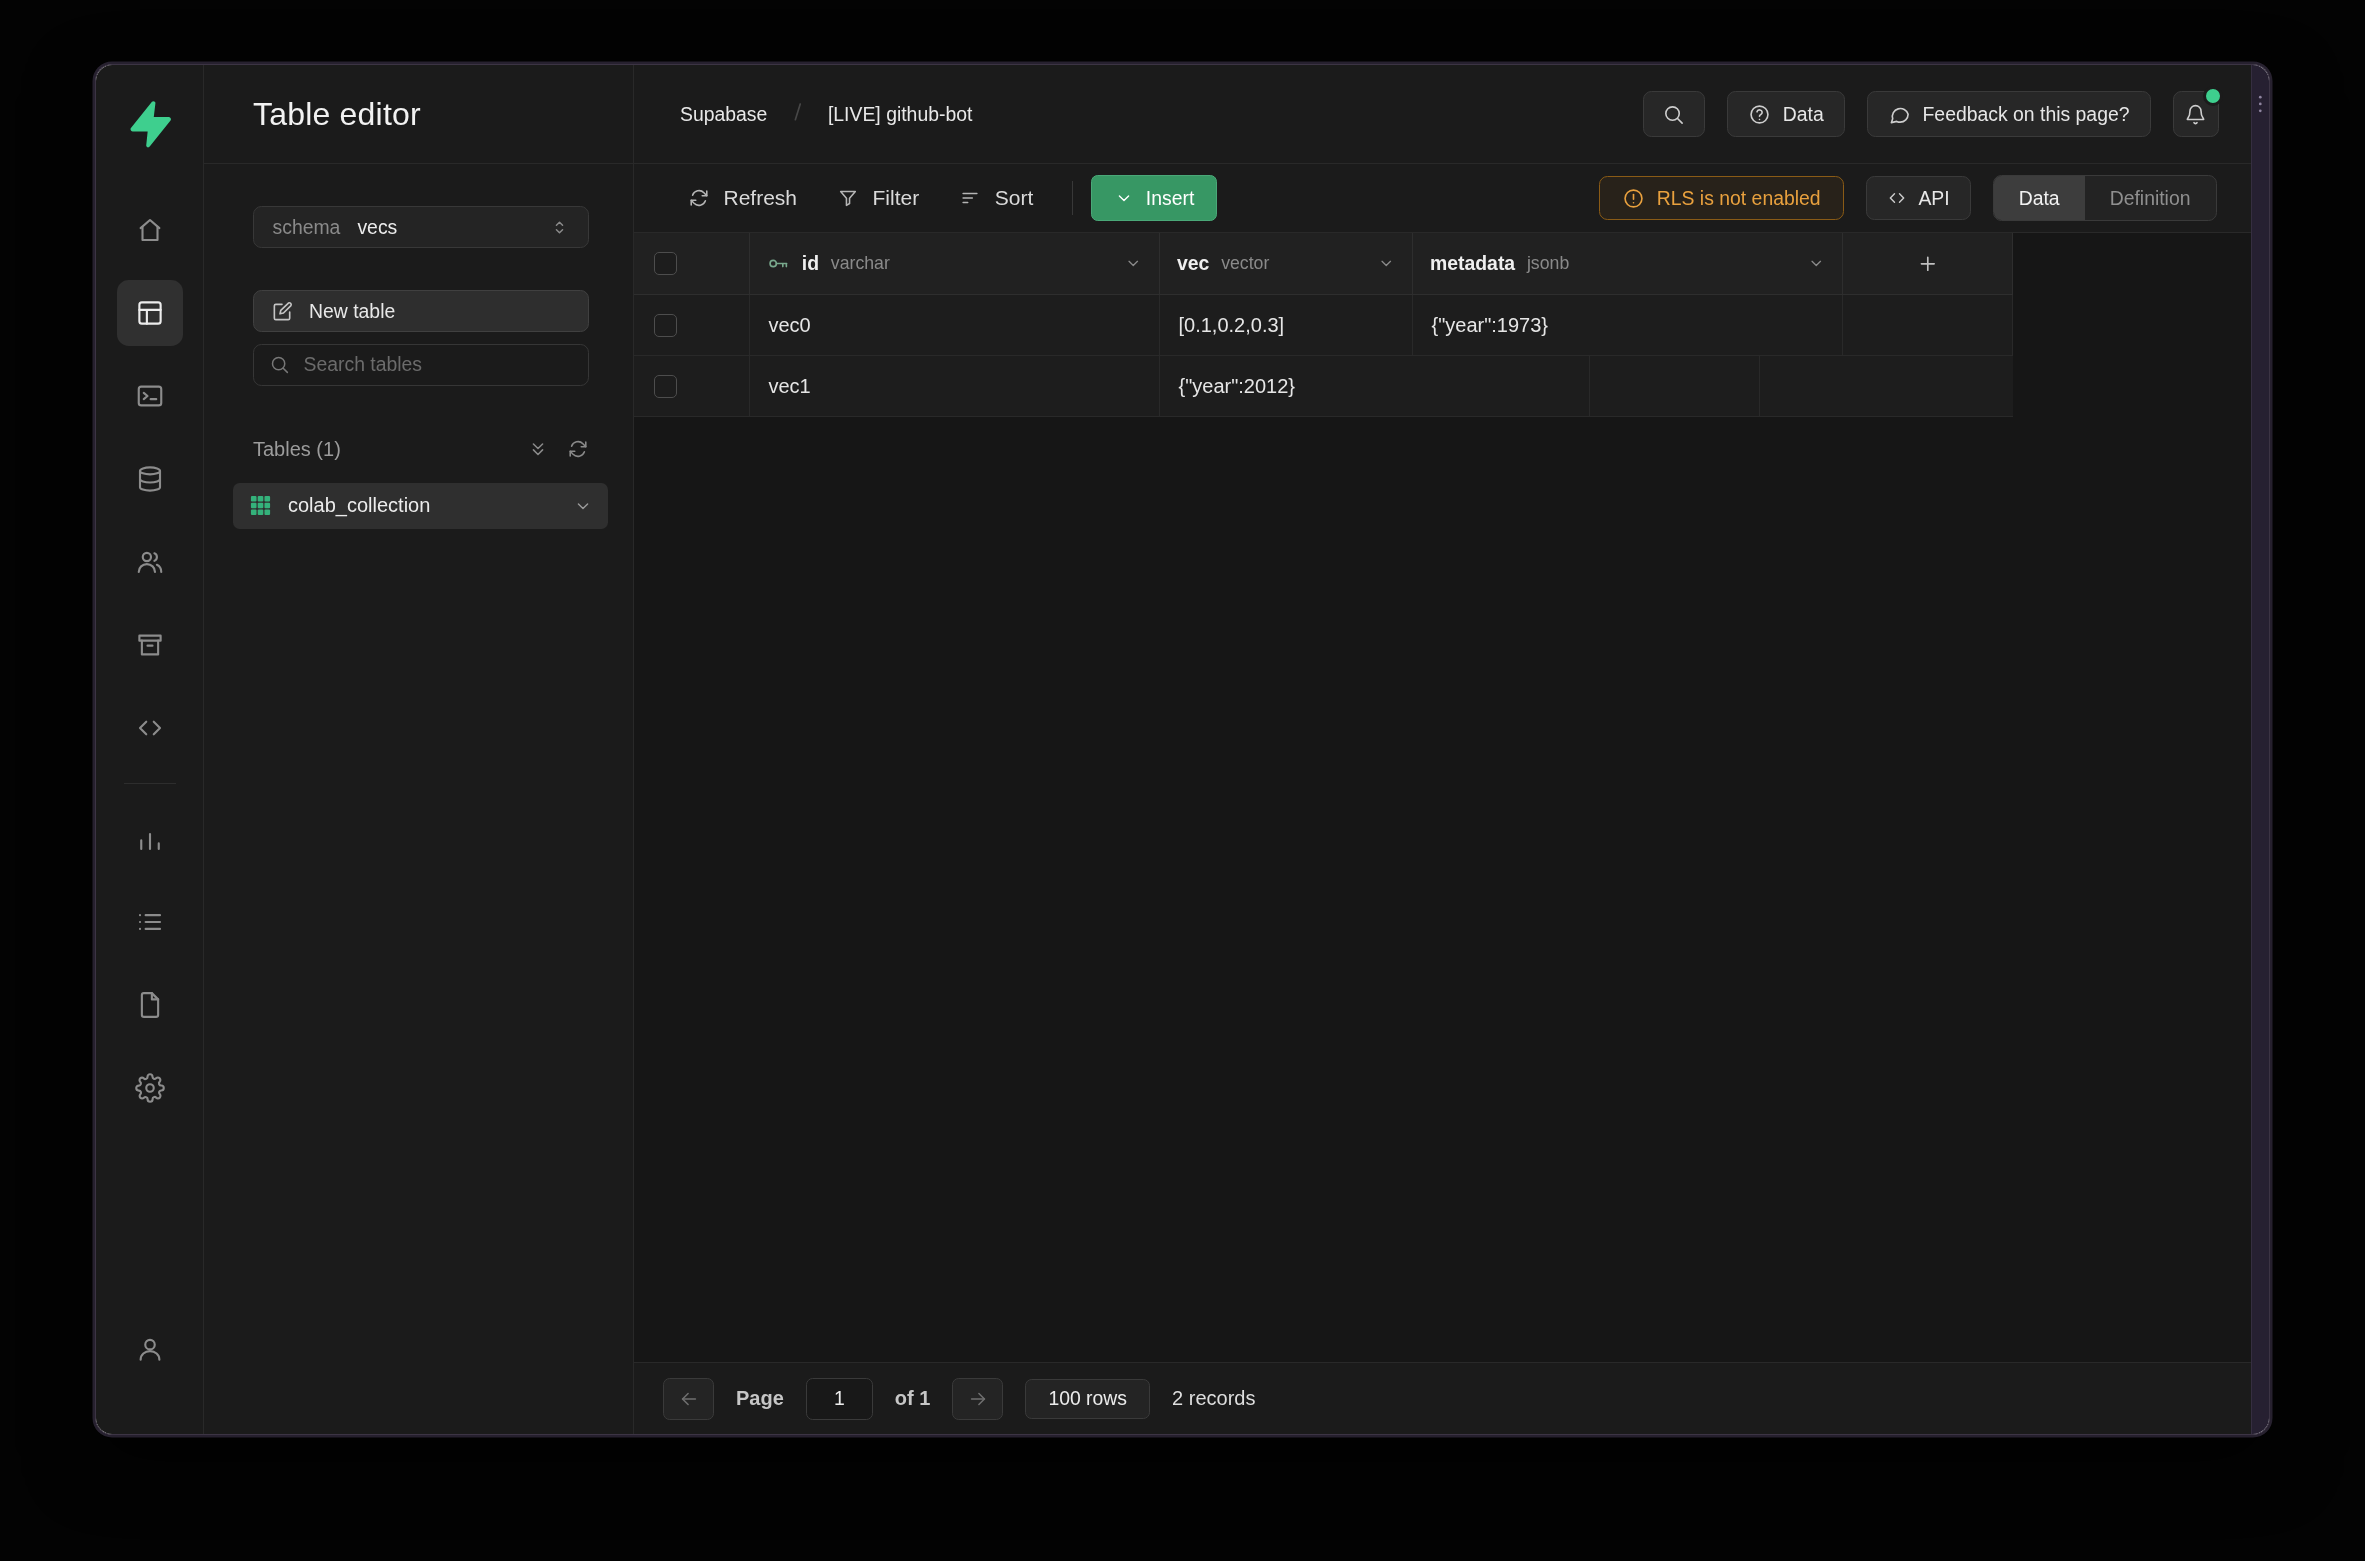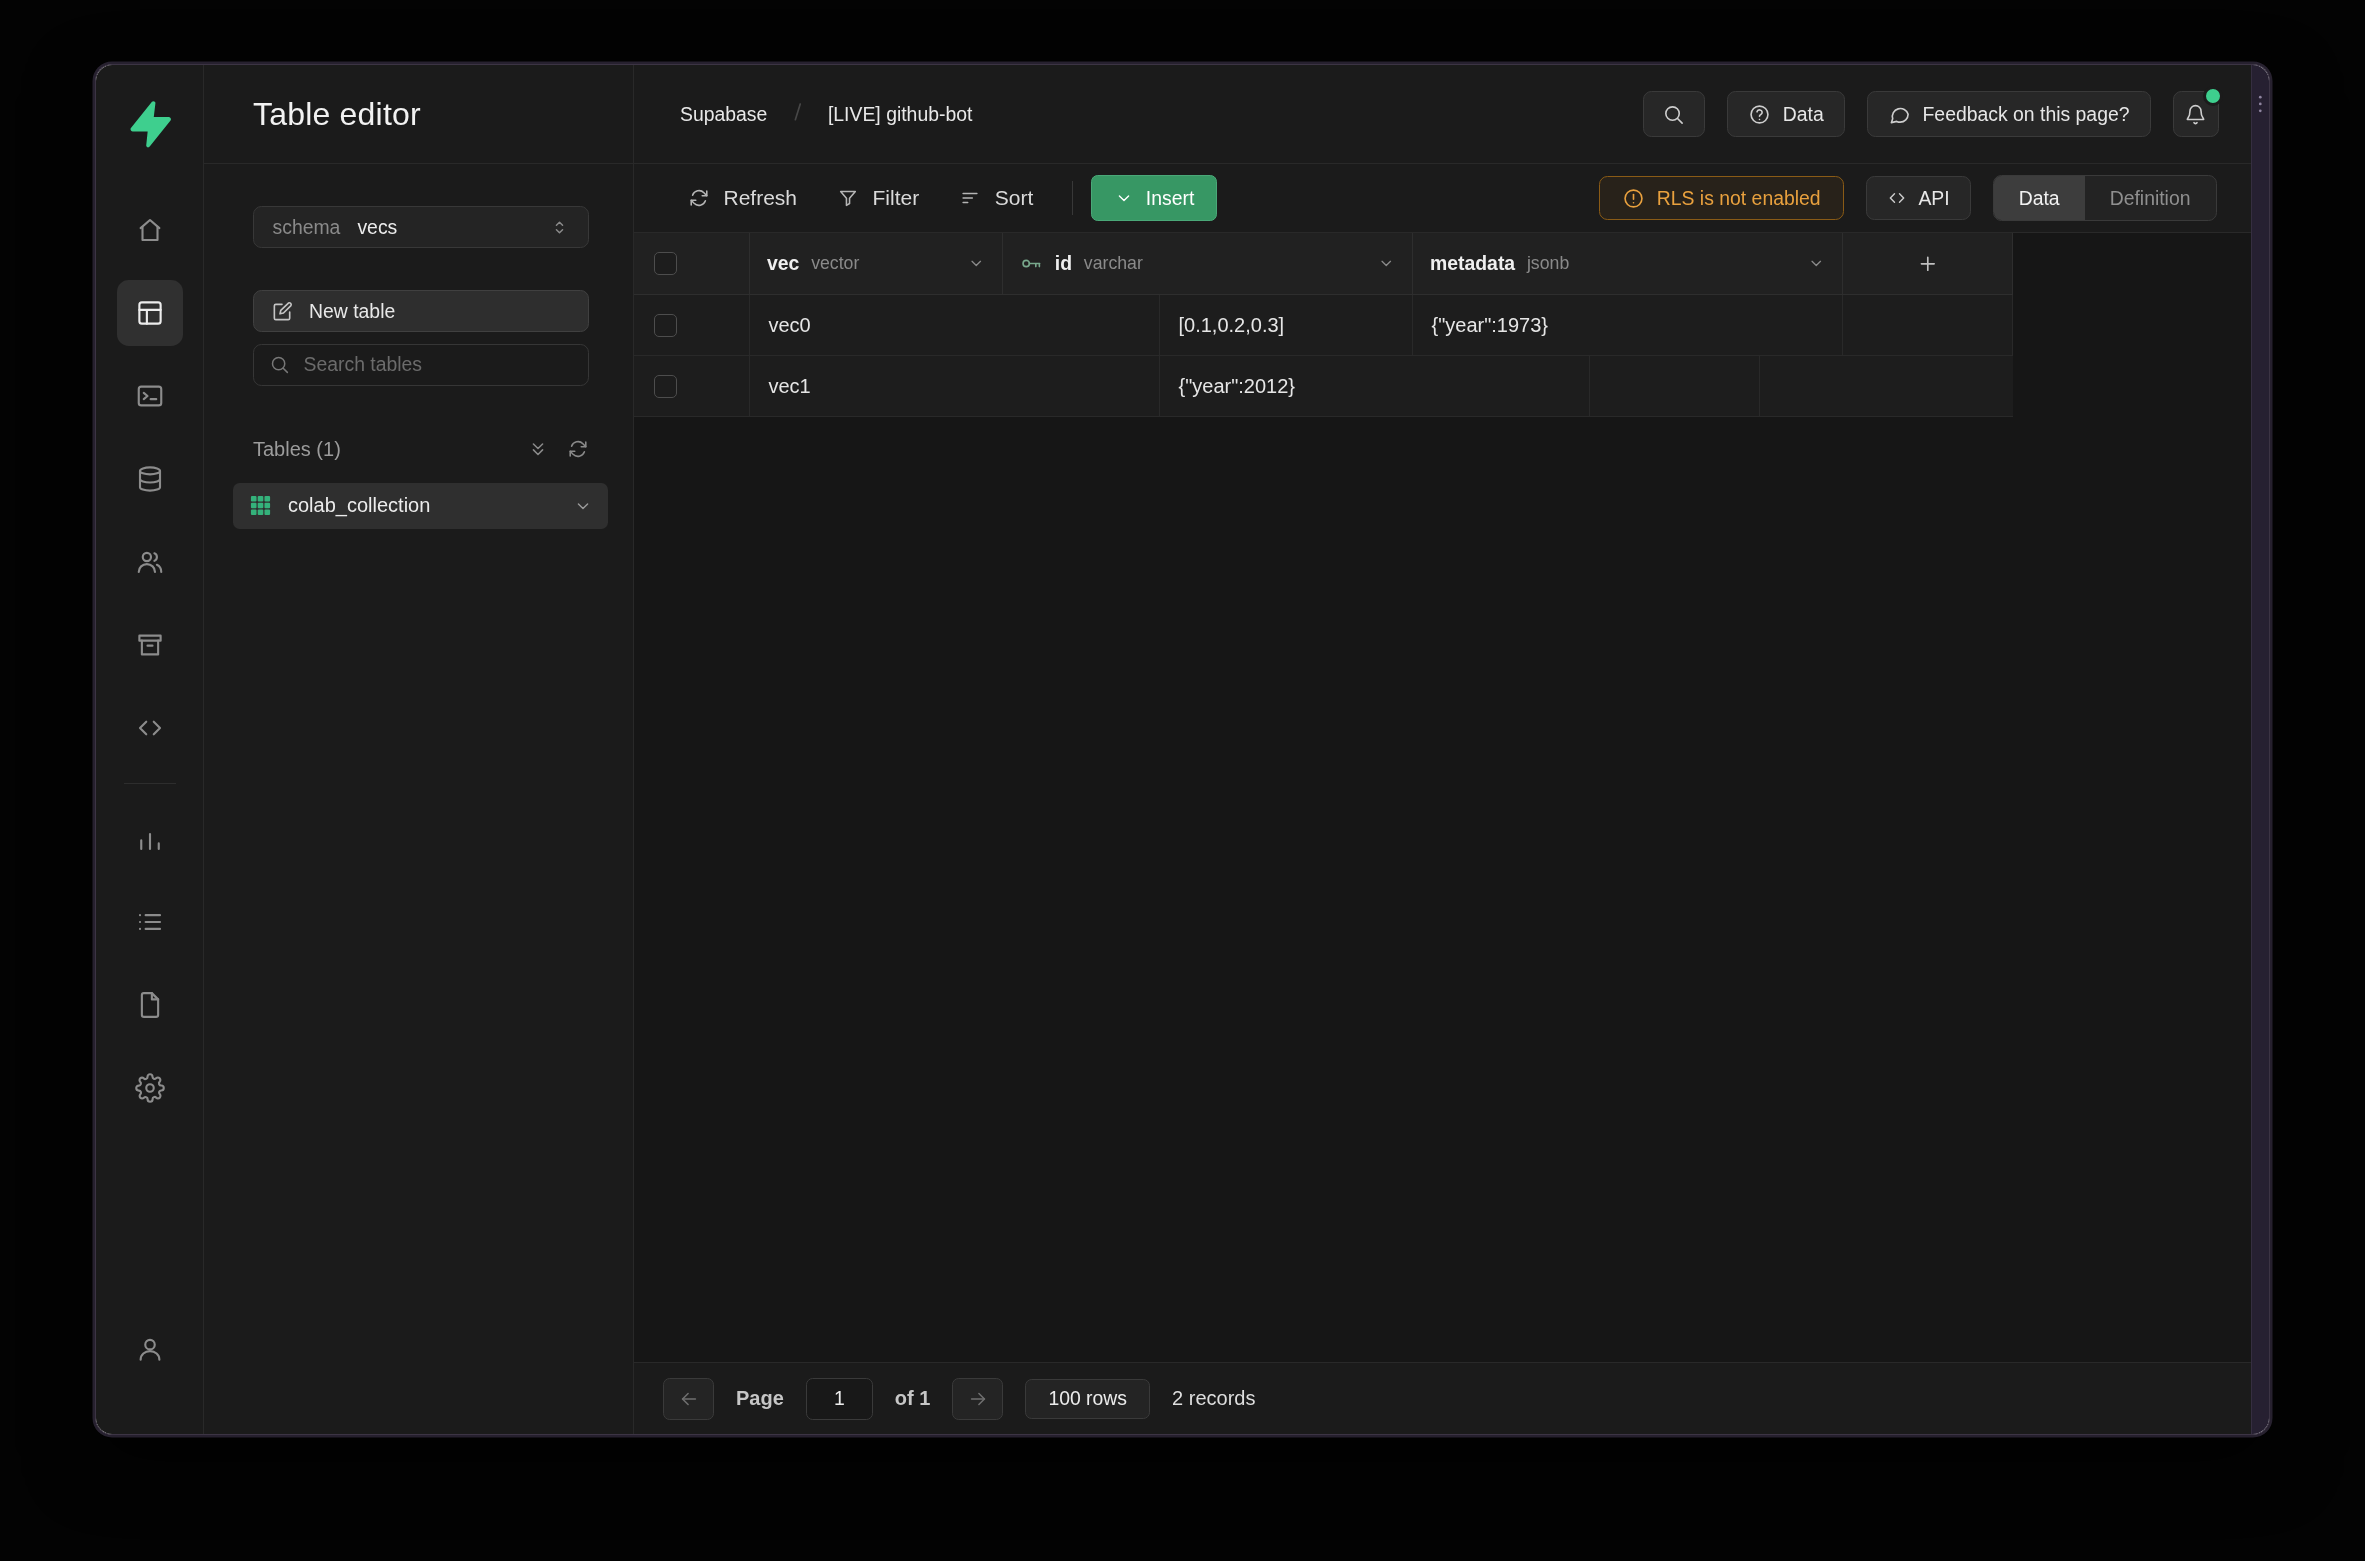--- a/index.html
+++ b/index.html
@@ -373,34 +373,34 @@
           <button class="vseg">Definition</button>
         </div>
       </div>
     </div>
 
     <div class="grid">
       <div class="grid-header">
         <div class="gh-cell col-check">
           <span class="checkbox"></span>
         </div>
-        <div class="gh-cell col-vec">
-          <span class="gh-name">vec</span>
-          <span class="gh-type">vector</span>
-          <svg class="si gh-chev" viewBox="0 0 24 24">
-              <path d="m6.5 9.5 5.5 5.5 5.5-5.5"></path>
-            </svg>
-        </div>
         <div class="gh-cell col-id">
           <svg class="si key-icon" viewBox="0 0 24 24">
               <circle cx="6.5" cy="12" r="3.3"></circle>
               <path d="M9.8 12h10.7M16.5 12v3.2M20.2 12v3.2"></path>
             </svg>
           <span class="gh-name">id</span>
           <span class="gh-type">varchar</span>
+          <svg class="si gh-chev" viewBox="0 0 24 24">
+              <path d="m6.5 9.5 5.5 5.5 5.5-5.5"></path>
+            </svg>
+        </div>
+        <div class="gh-cell col-vec">
+          <span class="gh-name">vec</span>
+          <span class="gh-type">vector</span>
           <svg class="si gh-chev" viewBox="0 0 24 24">
               <path d="m6.5 9.5 5.5 5.5 5.5-5.5"></path>
             </svg>
         </div>
         <div class="gh-cell col-meta">
           <span class="gh-name">metadata</span>
           <span class="gh-type">jsonb</span>
           <svg class="si gh-chev" viewBox="0 0 24 24">
               <path d="m6.5 9.5 5.5 5.5 5.5-5.5"></path>
             </svg>

